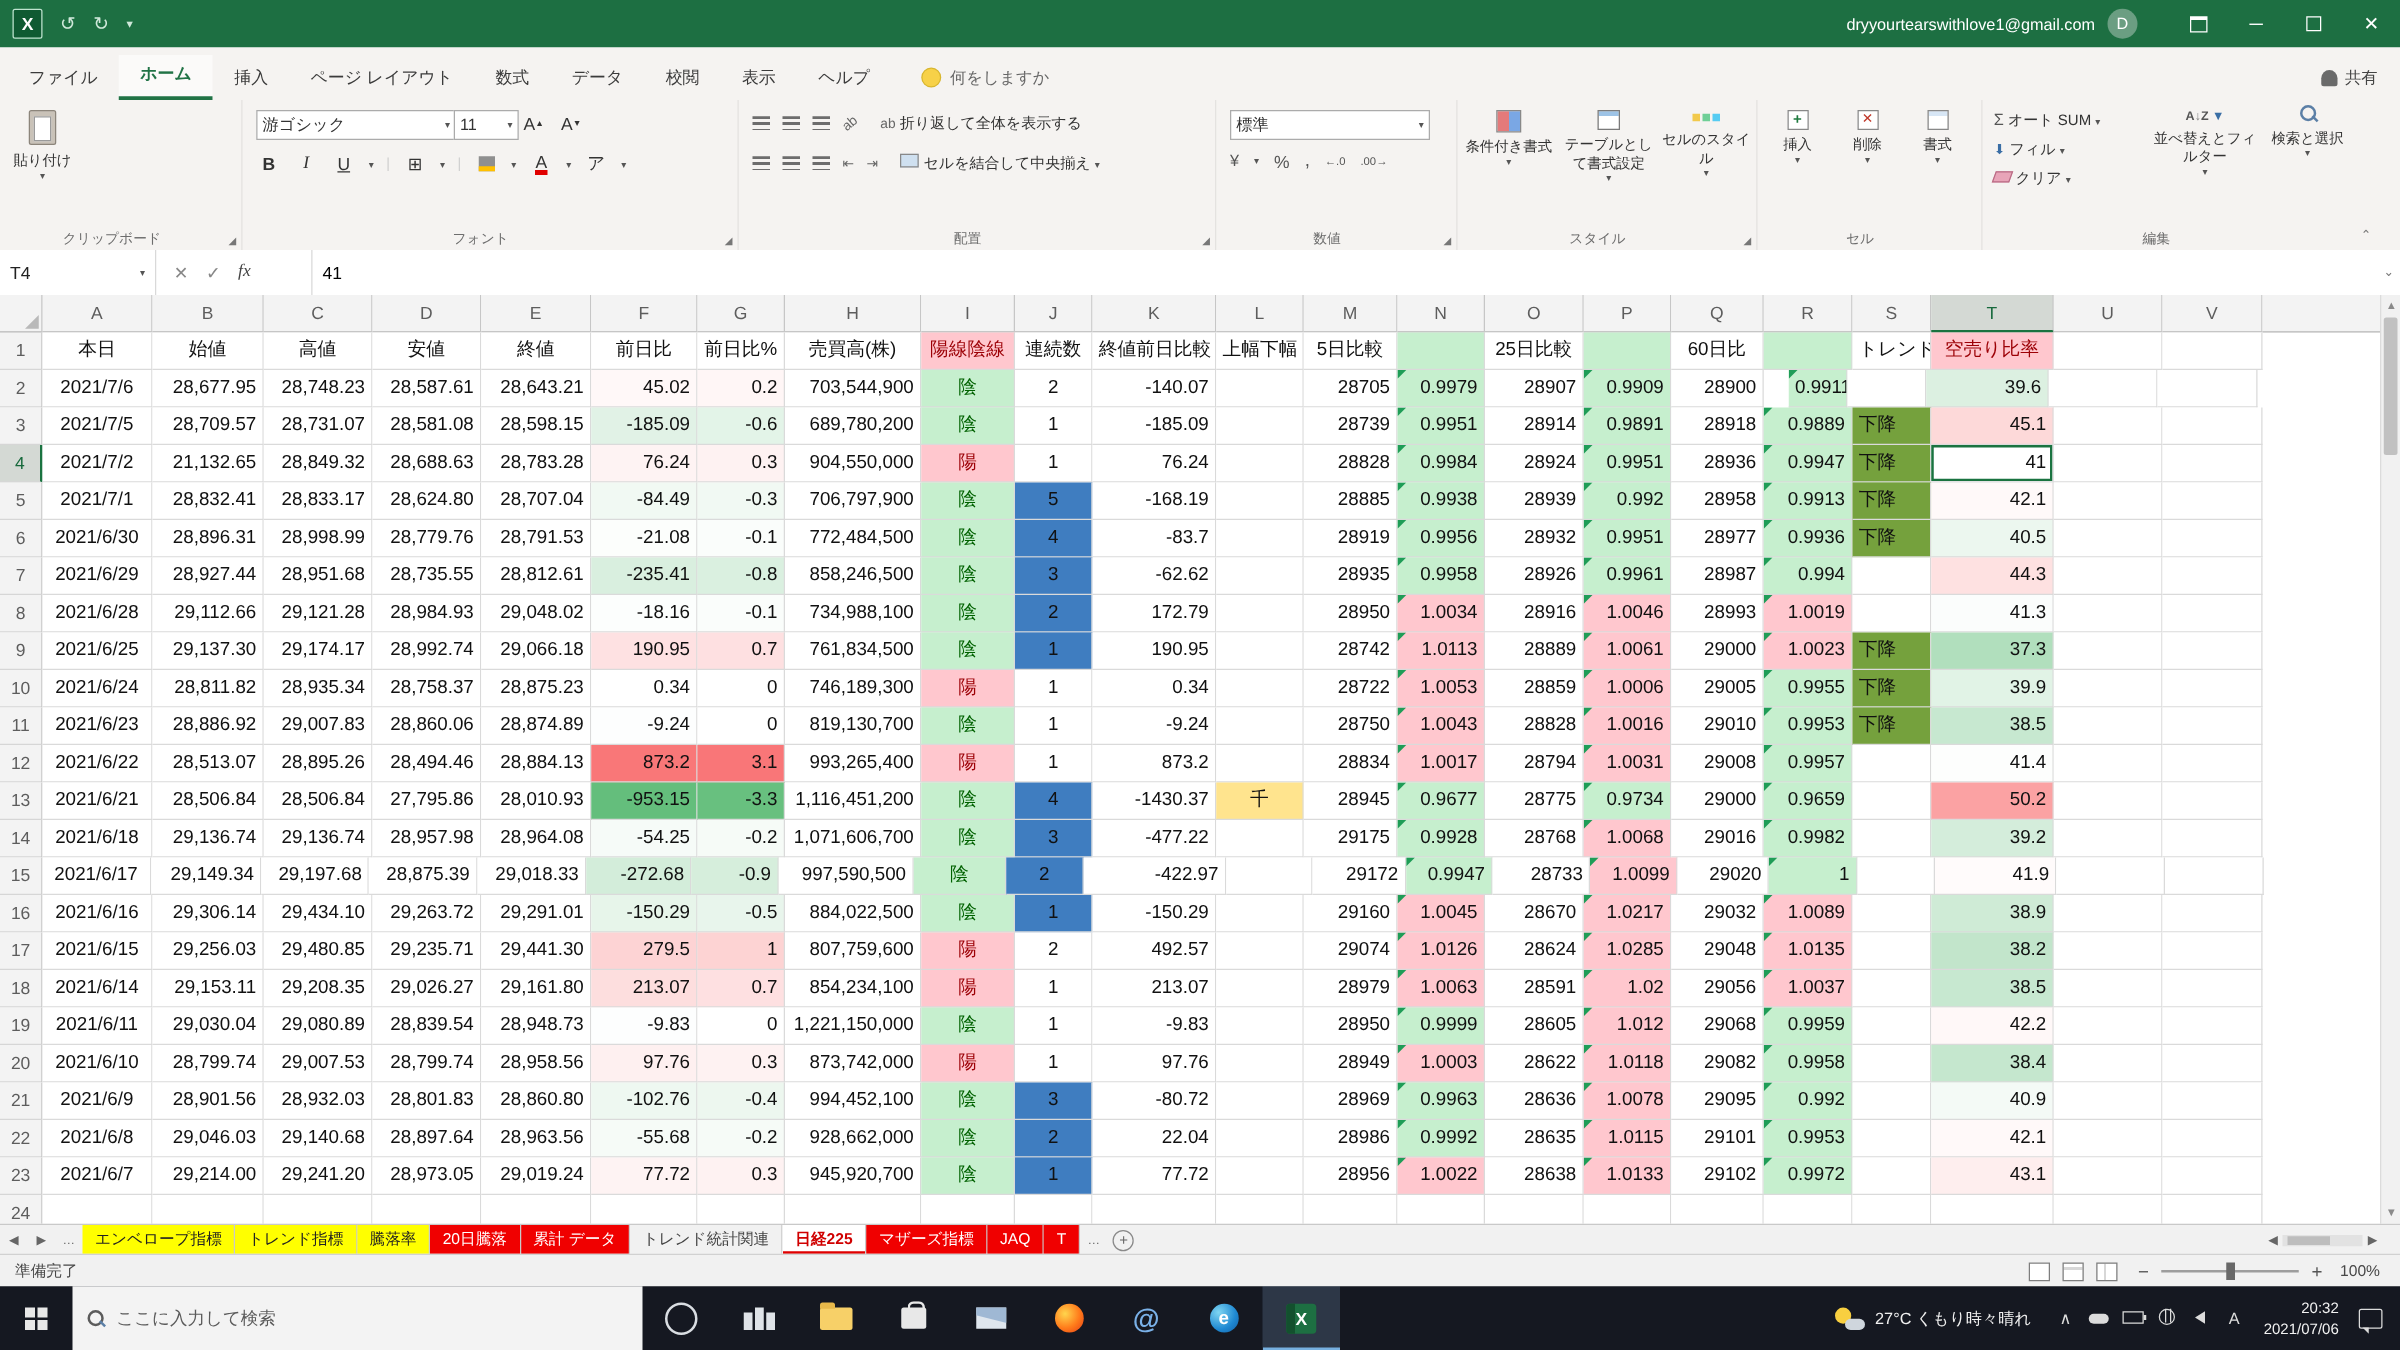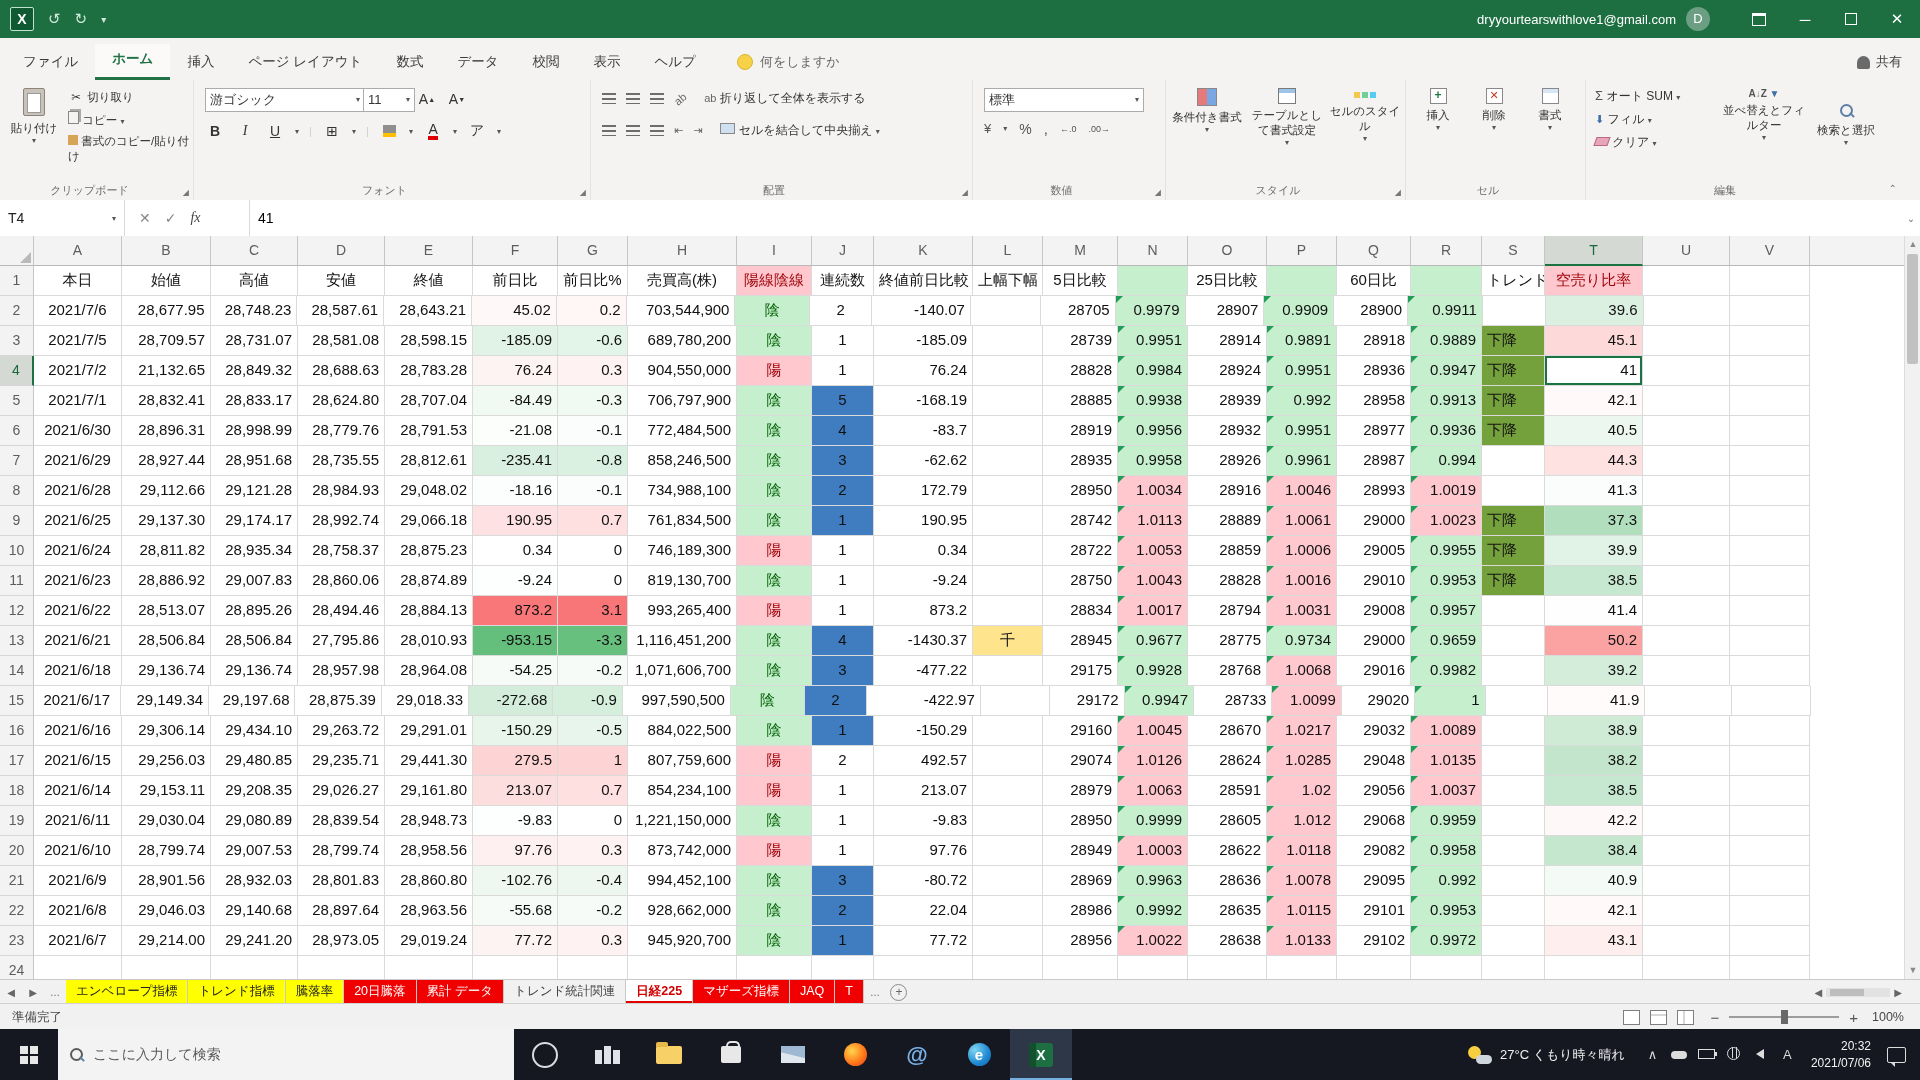--- a/index.html
+++ b/index.html
@@ -180,25 +180,20 @@
   </div>
 
   <div id="ribbon" class="abs">
 
     <div class="rgroup" style="left:0;width:193px">
       <div class="bigbtn" style="position:absolute;left:8px;top:8px;width:52px">
         <span class="clip"></span>
         <span style="margin-top:5px">貼り付け</span>
         <span class="carat">▾</span>
       </div>
-      <div style="position:absolute;left:68px;top:10px;display:flex;flex-direction:column;gap:6px">
-        <span><span class="minicon">✂</span> <span>切り取り</span></span>
-        <span><span class="minicon" style="border:1px solid #888;width:9px;height:11px;box-shadow:2px -2px 0 #aaa"></span> <span>コピー</span> <span class="carat">▾</span></span>
-        <span><span class="minicon" style="width:10px;height:10px;background:#d7a557"></span> <span>書式のコピー/貼り付け</span></span>
-      </div>
       <div class="glabel">クリップボード</div>
       <span class="launch">◢</span>
     </div>
 
     <div class="rgroup" style="left:193px;width:397px">
       <div class="ffield" style="position:absolute;left:12px;top:8px;width:150px">
           <span>游ゴシック</span>
           <span class="carat">▾</span>
         </div>
       <div class="ffield" style="position:absolute;left:170px;top:8px;width:42px">
@@ -311,21 +306,21 @@
       <div style="position:absolute;left:10px;top:8px;display:flex;flex-direction:column;gap:6px;font-size:12px">
         <span><span style="font-size:13px;color:#555">Σ</span> <span>オート SUM</span> <span class="carat">▾</span></span>
         <span><span style="color:#3a6ea5;font-size:11px">⬇</span> <span>フィル</span> <span class="carat">▾</span></span>
         <span><span class="eraser"></span> <span>クリア</span> <span class="carat">▾</span></span>
       </div>
       <div class="bigbtn" style="position:absolute;left:138px;top:8px;width:82px">
         <span style="font-size:10px;color:#555;font-weight:bold">A<span style="color:#888">↓</span>Z <span style="color:#3a6ea5">▼</span></span>
         <span style="margin-top:4px">並べ替えとフィルター</span>
         <span class="carat">▾</span>
       </div>
-      <div class="bigbtn" style="position:absolute;left:226px;top:24px;width:70px">
+      <div class="bigbtn" style="position:absolute;left:226px;top:4px;width:70px">
         <span class="mag"></span>
         <span style="margin-top:6px">検索と選択</span>
         <span class="carat">▾</span>
       </div>
       <div class="glabel" style="right:40px">編集</div>
       <span style="position:absolute;right:8px;bottom:6px;color:#777;font-size:10px">⌃</span>
     </div>
   </div>
 
   <div id="fbar" class="abs">
@@ -407,21 +402,21 @@
         <div class="gd ar" style="width:109px;">703,544,900</div>
         <div class="gd ac cg" style="width:75px;">陰</div>
         <div class="gd ac" style="width:62px;">2</div>
         <div class="gd ar" style="width:99px;">-140.07</div>
         <div class="gd ac" style="width:70px;"></div>
         <div class="gd ar" style="width:75px;">28705</div>
         <div class="gd ar tri  cg2" style="width:70px;">0.9979</div>
         <div class="gd ar" style="width:79px;">28907</div>
         <div class="gd ar tri  cg2" style="width:70px;">0.9909</div>
         <div class="gd ar" style="width:74px;">28900</div>
-        <div class="gd ar tri  cg2" style="width:75px;">0.9911</div>
+        <div class="gd ar tri  cg2" style="width:47px;margin-left:20px;">0.9911</div>
         <div class="gd al" style="width:63px;"></div>
         <div class="gd ar" style="width:98px;background:rgb(220,240,225)">39.6</div>
         <div class="gd ar" style="width:87px;"></div>
         <div class="gd ar" style="width:80px;"></div>
         <div style="width:94px"></div>
       </div>
       <div class="gr">
         <div class="rno">3</div>
         <div class="gd ac" style="width:88px;">2021/7/5</div>
         <div class="gd ar" style="width:89px;">28,709.57</div>

